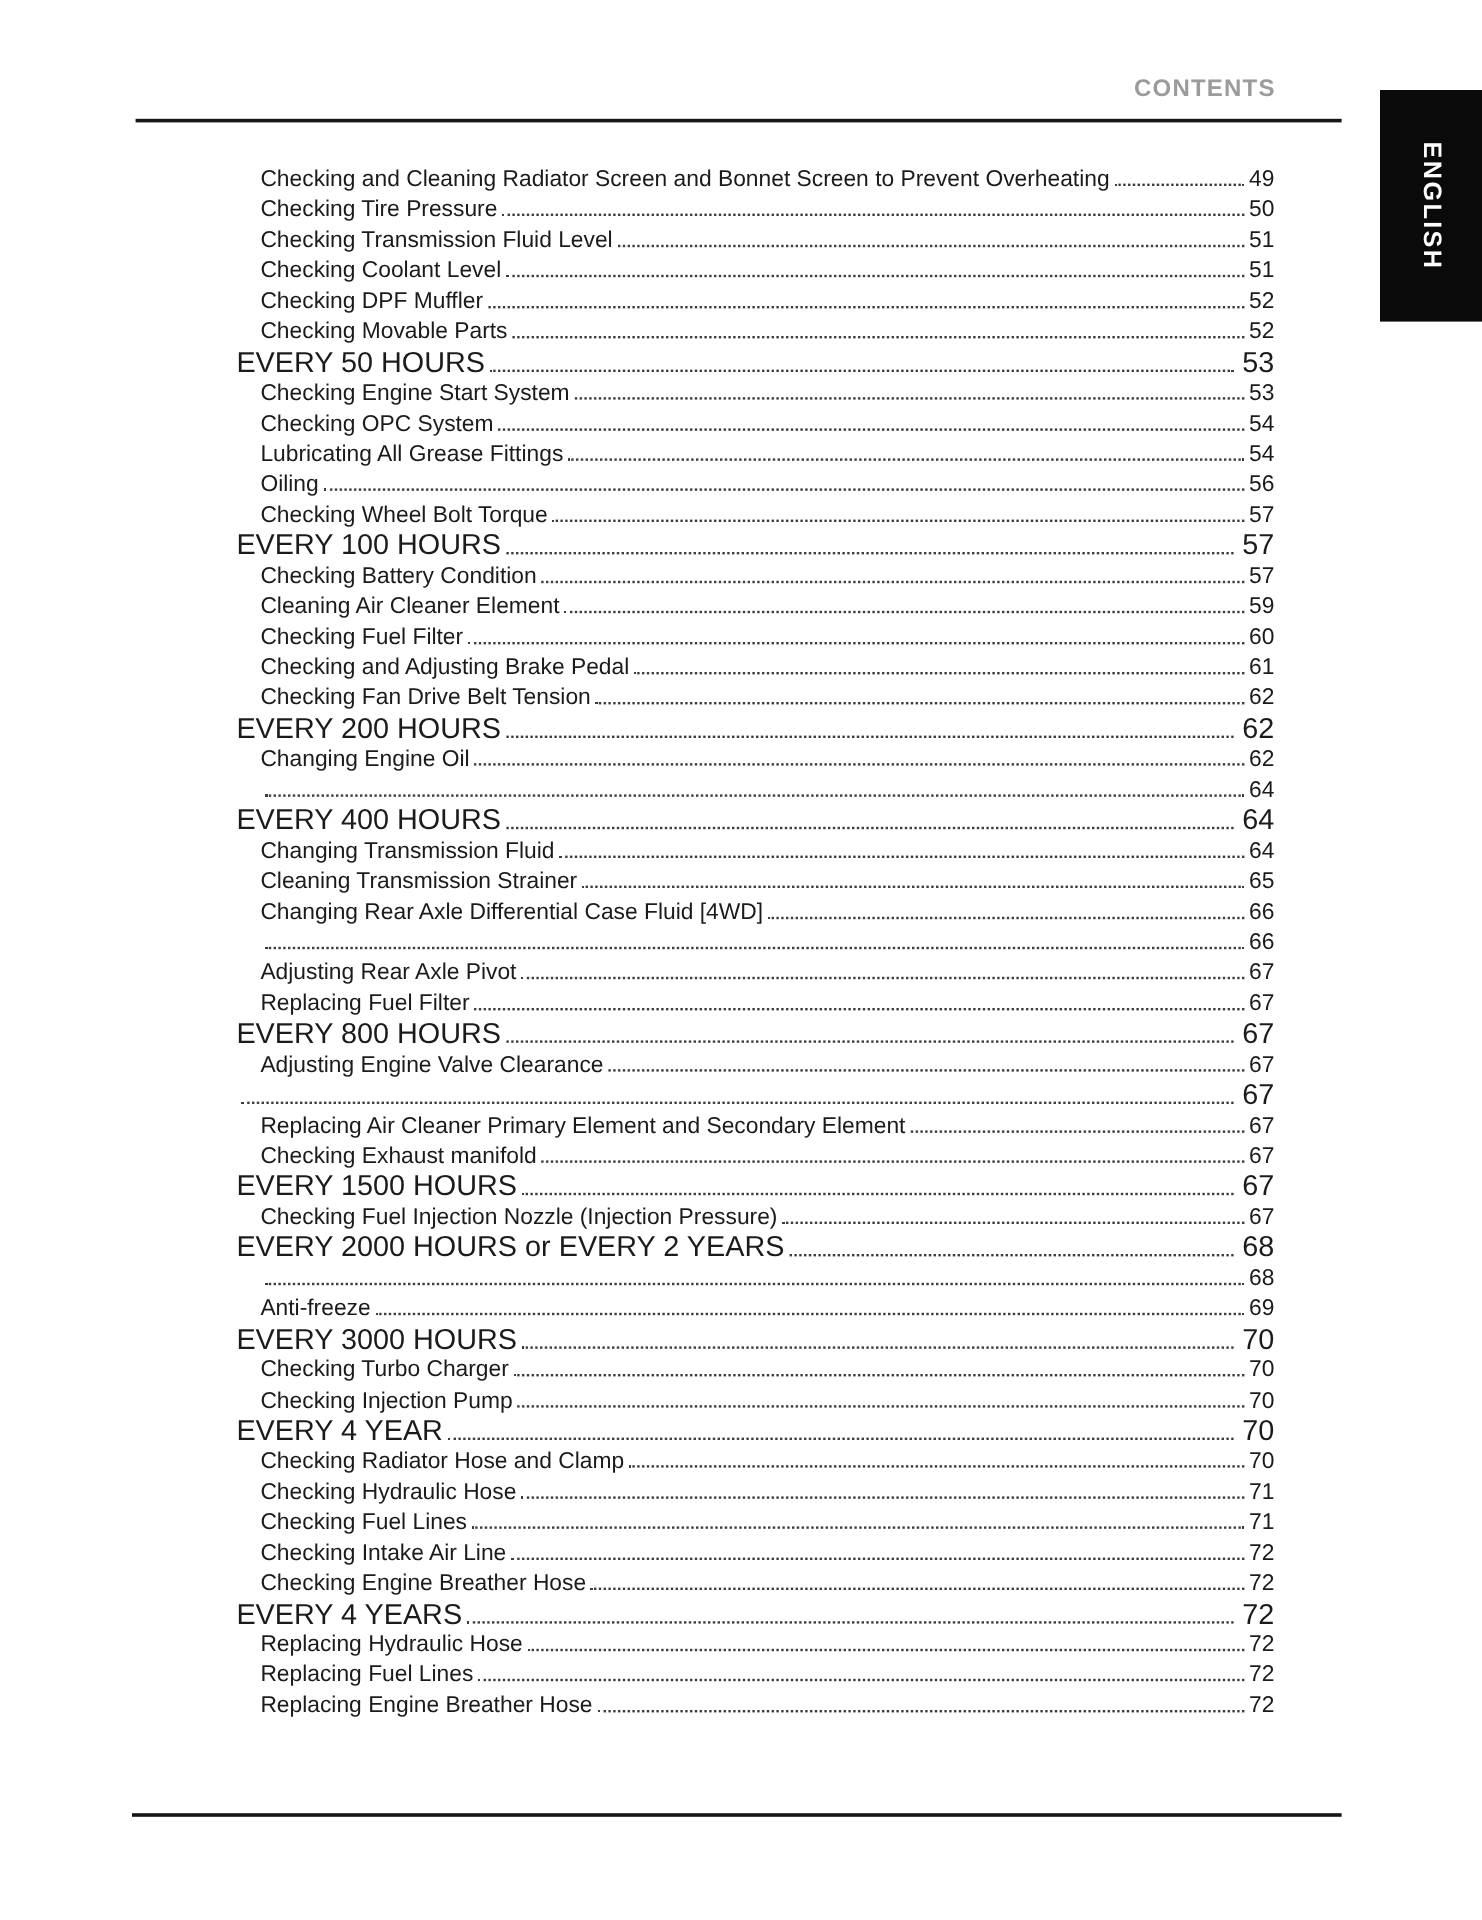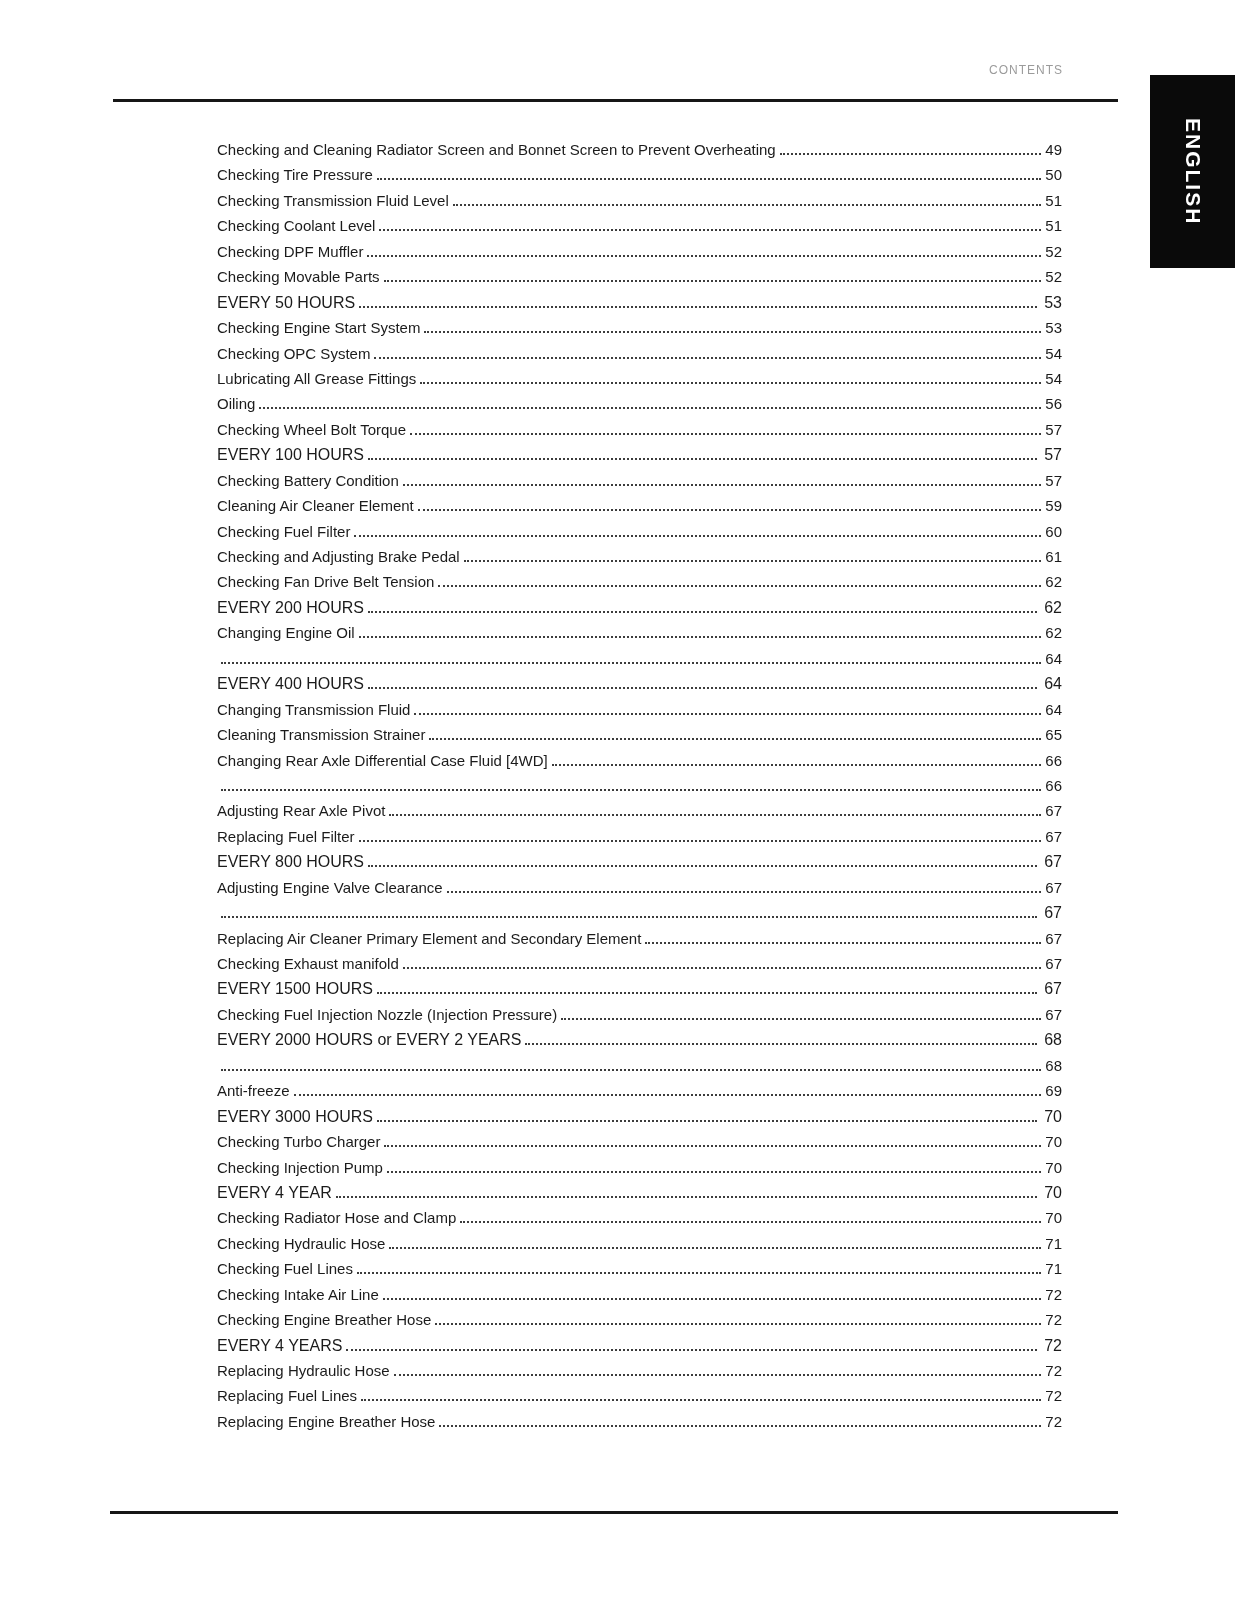--- a/index.html
+++ b/index.html
@@ -13,24 +13,24 @@
     height: 1600px;
     background: #ffffff;
     font-family: "Liberation Sans", "DejaVu Sans", sans-serif;
     color: #1b1b1b;
     overflow: hidden;
   }
   .contents-label {
     position: absolute;
     top: 63px;
     right: 172px;
-    font-size: 12px;
+    font-size: 20px;
     letter-spacing: 1px;
     color: #9b9b9b;
-    font-weight: 400;
+    font-weight: 700;
   }
   .rule {
     position: absolute;
     height: 3px;
     background: #161616;
   }
   .top-rule {
     left: 113px;
     top: 99px;
     width: 1005px;
@@ -69,26 +69,25 @@
     list-style: none;
   }
   ul.toc li {
     display: flex;
     align-items: baseline;
     height: 25.45px;
     line-height: 25.45px;
     white-space: nowrap;
   }
   li.lvl1 {
-    font-size: 16px;
+    font-size: 24px;
     padding-left: 0;
-    margin-left: 20px;
   }
   li.lvl2 {
-    font-size: 15px;
+    font-size: 19px;
     padding-left: 20px;
   }
   .label {
     flex: 0 0 auto;
   }
   .leader {
     flex: 1 1 auto;
     min-width: 9px;
     height: 0;
     border-bottom: 2px dotted #3c3c3c;

